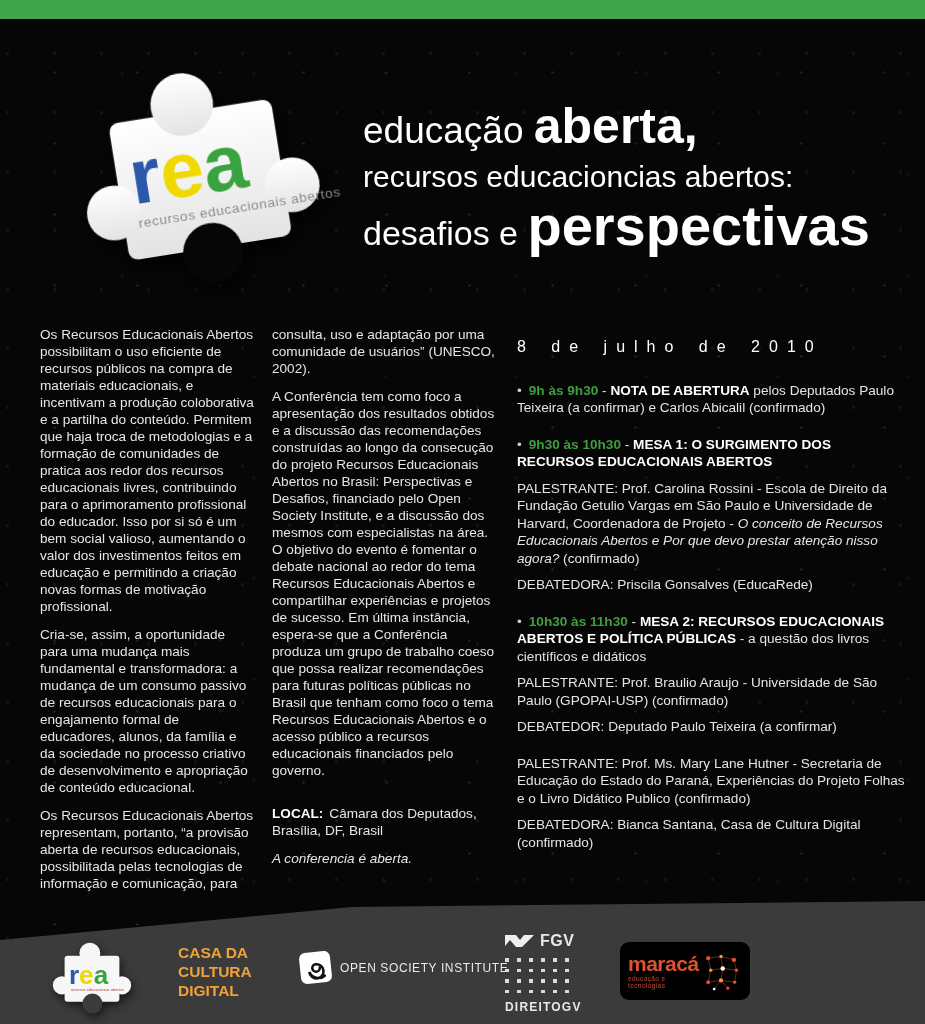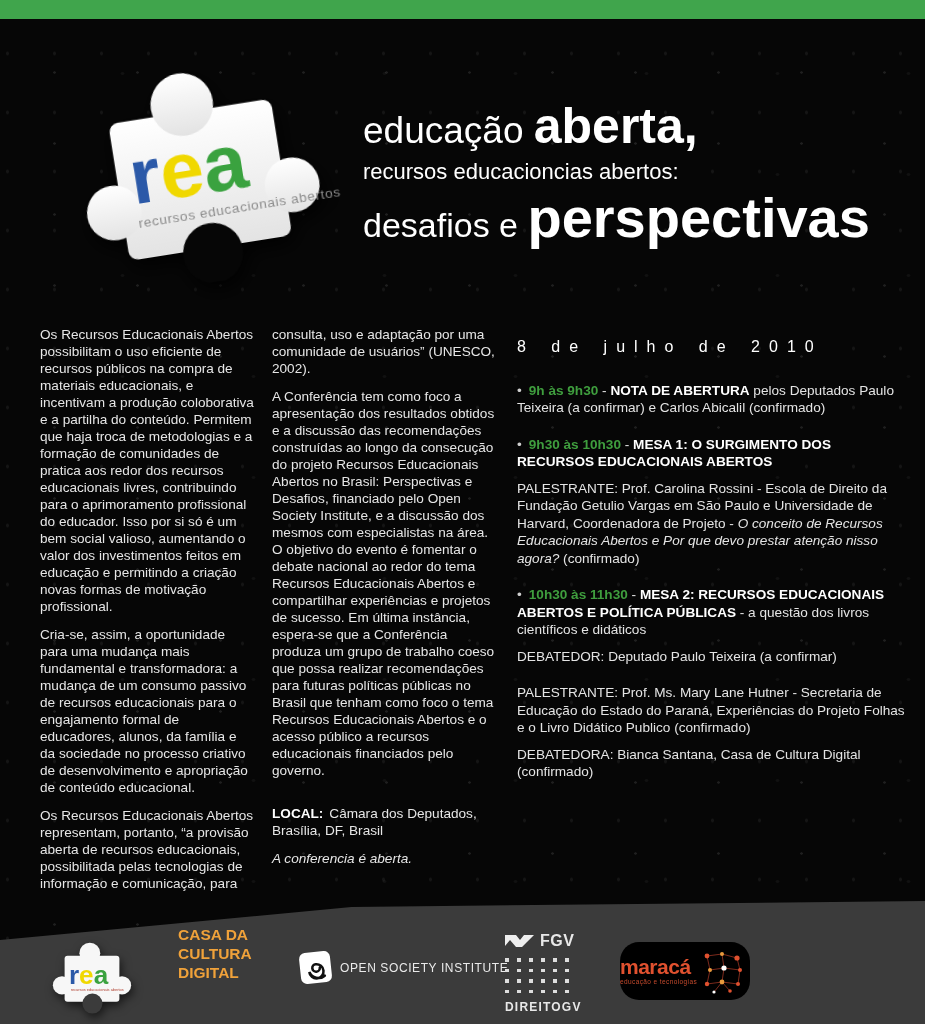--- a/index.html
+++ b/index.html
@@ -17,21 +17,21 @@
   .greenbar{position:absolute;top:0;left:0;width:100%;height:19px;}
 
   
   .logo-wrap{position:absolute;left:48px;top:48px;width:300px;height:235px;transform:rotate(-9deg);filter:drop-shadow(3px 8px 9px rgba(0,0,0,0.85));}
   .logo-wrap svg{display:block;}
 
   
   .title{position:absolute;left:363px;top:100px;color:#fff;line-height:1.04;}
   .t-reg1{font-size:37px;font-weight:normal;}
   .t-big1{font-size:50px;font-weight:bold;}
-  .t-line2{font-size:22px;font-weight:normal;margin-top:9px;}
+  .t-line2{font-size:30px;font-weight:normal;margin-top:9px;}
   .t-line3{margin-top:5px;}
   .t-reg3{font-size:34px;font-weight:normal;}
   .t-big3{font-size:56px;font-weight:bold;}
 
   
   .col{position:absolute;top:326px;font-size:13.6px;line-height:17px;color:#e6e6e6;}
   .col p{margin:0 0 11px 0;}
   .col1{left:40px;width:214px;}
   .col2{left:272px;width:226px;}
   .local{margin-top:26px !important;}
@@ -47,31 +47,31 @@
   .session .sub{margin-top:9px;}
   .bullet{color:#cfcfcf;margin-right:7px;}
   .time{color:#3f9e3e;font-weight:bold;}
   .btitle{font-weight:bold;color:#fff;}
   .it{font-style:italic;}
 
   
   .footer{position:absolute;left:0;bottom:0;width:925px;height:132px;background:#3b3b3b;
     clip-path:polygon(0 48px,38% 15px,100% 9px,100% 100%,0 100%);}
   .f-rea{position:absolute;left:42px;top:36px;width:100px;height:92px;filter:drop-shadow(2px 4px 5px rgba(0,0,0,0.6));}
-  .ccd{position:absolute;left:178px;top:33px;font-size:15.5px;line-height:19px;font-weight:bold;color:#f0a23a;}
+  .ccd{position:absolute;left:178px;top:51px;font-size:15.5px;line-height:19px;font-weight:bold;color:#f0a23a;}
   .osi{position:absolute;left:300px;top:60px;display:flex;align-items:center;}
   .osi-box{width:31px;height:31px;background:#fff;border-radius:6px;transform:rotate(-6deg);display:flex;align-items:center;justify-content:center;}
   .osi-label{color:#eaeaea;font-size:12px;letter-spacing:0.6px;margin-left:9px;white-space:nowrap;}
   .fgv{position:absolute;left:505px;top:40px;width:70px;color:#e8e8e8;text-align:left;}
   .fgv-top{display:flex;align-items:center;}
   .fgv-name{font-weight:bold;font-size:16px;margin-left:5px;letter-spacing:0.5px;}
   .fgv-grid{margin-top:8px;display:grid;grid-template-columns:repeat(6,3.5px);grid-auto-rows:3.5px;column-gap:8.5px;row-gap:7px;}
   .fgv-grid i{background:#ddd;display:block;}
   .fgv-sub{font-weight:bold;font-size:12px;letter-spacing:1.2px;margin-top:7px;}
-  .maraca{position:absolute;left:620px;top:50px;width:130px;height:58px;background:#000;border-radius:19px;display:flex;align-items:center;padding:0 0;box-sizing:border-box;}
+  .maraca{position:absolute;left:620px;top:50px;width:130px;height:58px;background:#000;border-radius:9px;display:flex;align-items:center;padding:0 8px;box-sizing:border-box;}
   .maraca-txt{display:flex;flex-direction:column;}
   .maraca-name{color:#e0512f;font-weight:bold;font-size:21px;line-height:20px;letter-spacing:-0.5px;}
   .maraca-sub{color:#c44a2c;font-size:6.5px;letter-spacing:0.4px;margin-top:1px;}
   .unesco{position:absolute;left:796px;top:27px;width:100px;text-align:center;}
   .apoio{color:#e0e0e0;font-size:13px;margin-bottom:3px;}
 </style>
 </head>
 <body>
 
 <div class="poster">
@@ -123,24 +123,26 @@
     <p class="date">8 de julho de 2010</p>
 
 
     <div class="session">
       <p><span class="bullet">•</span><span class="time">9h às 9h30</span><span> - </span><span class="btitle">NOTA DE ABERTURA</span><span> pelos Deputados Paulo Teixeira (a confirmar) e Carlos Abicalil (confirmado)</span></p>
     </div>
 
     <div class="session">
       <p><span class="bullet">•</span><span class="time">9h30 às 10h30</span><span> - </span><span class="btitle">MESA 1: O SURGIMENTO DOS RECURSOS EDUCACIONAIS ABERTOS</span></p>
       <p class="sub"><span>PALESTRANTE: Prof. Carolina Rossini - Escola de Direito da Fundação Getulio Vargas em São Paulo e Universidade de Harvard, Coordenadora de Projeto - </span><span class="it">O conceito de Recursos Educacionais Abertos e Por que devo prestar atenção nisso agora?</span><span> (confirmado)</span></p>
+      <p class="sub">DEBATEDORA: Priscila Gonsalves (EducaRede)</p>
     </div>
 
     <div class="session">
       <p><span class="bullet">•</span><span class="time">10h30 às 11h30</span><span> - </span><span class="btitle">MESA 2: RECURSOS EDUCACIONAIS ABERTOS E POLÍTICA PÚBLICAS</span><span> - a questão dos livros científicos e didáticos</span></p>
+      <p class="sub"><span>PALESTRANTE: Prof. Braulio Araujo - Universidade de São Paulo (GPOPAI-USP) (confirmado)</span></p>
       <p class="sub">DEBATEDOR: Deputado Paulo Teixeira (a confirmar)</p>
     </div>
 
     <div class="session">
       <p class="sub"><span>PALESTRANTE: Prof. Ms. Mary Lane Hutner - Secretaria de Educação do Estado do Paraná, Experiências do Projeto Folhas e o Livro Didático Publico (confirmado)</span></p>
       <p class="sub">DEBATEDORA: Bianca Santana, Casa de Cultura Digital (confirmado)</p>
     </div>
   </div>
 
   <div class="footer">

